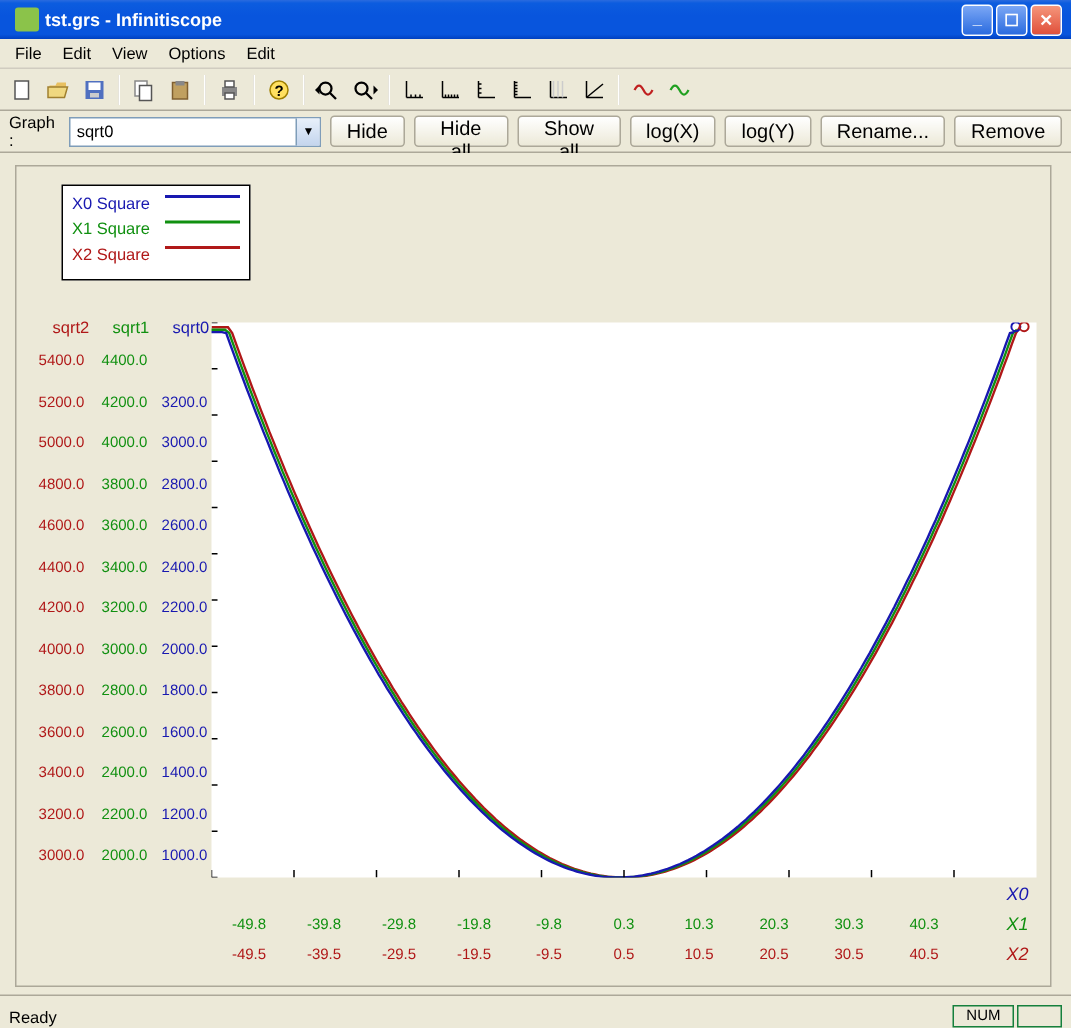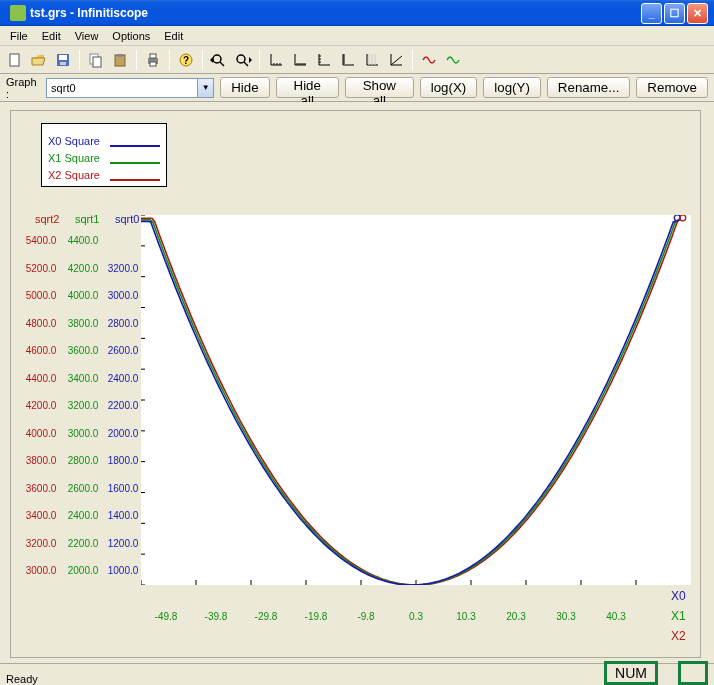--- a/index.html
+++ b/index.html
@@ -17,31 +17,31 @@
 .tbtn{width:22px;height:22px;display:flex;align-items:center;justify-content:center;border:1px solid transparent}
 .sep{width:1px;height:20px;background:#aca899;margin:0 3px;border-right:1px solid #fff}
 .controls{height:28px;background:#ece9d8;display:flex;align-items:center;padding:2px 6px;gap:6px;border-bottom:1px solid #aca899}
 .controls label{margin-right:0}
 .dropdown{width:180px;height:20px;border:1px solid #7f9db9;background:#fff;display:flex;align-items:center;padding:0 4px;position:relative}
 .dropdown .dbtn{position:absolute;right:0;top:0;width:16px;height:18px;background:linear-gradient(to bottom,#e8f0fa,#c4d5ed);border-left:1px solid #7f9db9;display:flex;align-items:center;justify-content:center;font-size:8px}
 .ctlbtn{height:21px;padding:0 10px;background:linear-gradient(to bottom,#fff,#ece9d8);border:1px solid #aca899;border-radius:3px}
 .main{position:relative;height:561px;background:#ece9d8}
 .plotarea{position:absolute;left:10px;top:8px;width:691px;height:548px;background:#ece9d8;border:1px solid #aca899}
 .legend{position:absolute;left:30px;top:12px;width:126px;height:64px;background:#fff;border:1px solid #000;padding:6px;font-size:11px}
-.legend-row{display:flex;align-items:flex-end;height:17px}
+.legend-row{display:flex;align-items:flex-start;height:17px}
 .legend-row .lbl{width:62px}
 .legend-row .line{flex:1;height:2px}
 .chartsvg{position:absolute;left:130px;top:104px;width:550px;height:370px;background:#fff}
 .ylabs-col{position:absolute;top:116px;font-size:10px;text-align:center;width:32px;line-height:27.5px}
 .ylabs-col div{height:27.5px}
 .xlabs-row{position:absolute;left:130px;font-size:10px;width:560px}
 .xlabs-row span{display:inline-block;width:50px;text-align:center}
-.axisend{position:absolute;font-size:12px;}
+.axisend{position:absolute;font-size:12px;font-style:italic}
 .status{position:absolute;bottom:0;left:0;width:100%;height:22px;background:#ece9d8;border-top:1px solid #aca899;display:flex;align-items:flex-end;padding:0 6px}
-.status .cell{border:3px solid #15803d;padding:1px 8px;margin-left:20px;font-size:14px}
+.status .cell{border:1px solid #15803d;padding:1px 8px;margin-left:2px;font-size:10px}
 .status .sp{flex:1}
 svg{display:block}
 .serieshdr{position:absolute;top:102px;font-size:11px}
 </style>
 </head>
 <body>
 
 <div class="titlebar">
   <div class="ico"></div>
   <div class="title">tst.grs - Infinitiscope</div>
@@ -302,20 +302,21 @@
           <line x1="0" x2="4" y1="154.16666666666669" y2="154.16666666666669" stroke="#000"></line>
           <line x1="0" x2="4" y1="123.33333333333334" y2="123.33333333333334" stroke="#000"></line>
           <line x1="0" x2="4" y1="92.5" y2="92.5" stroke="#000"></line>
           <line x1="0" x2="4" y1="61.666666666666686" y2="61.666666666666686" stroke="#000"></line>
           <line x1="0" x2="4" y1="30.83333333333337" y2="30.83333333333337" stroke="#000"></line>
           <line x1="0" x2="4" y1="0" y2="0" stroke="#000"></line>
         </g>
       </svg>
 
     <div id="xl1" class="xlabs-row" style="top:500px;color:#109010"><span>-49.8</span><span>-39.8</span><span>-29.8</span><span>-19.8</span><span>-9.8</span><span>0.3</span><span>10.3</span><span>20.3</span><span>30.3</span><span>40.3</span></div>
+    <div id="xl2" class="xlabs-row" style="top:520px;color:#b01818"><span>-49.5</span><span>-39.5</span><span>-29.5</span><span>-19.5</span><span>-9.5</span><span>0.5</span><span>10.5</span><span>20.5</span><span>30.5</span><span>40.5</span></div>
 
     <div class="axisend" style="left:660px;top:478px;color:#1818b0">X0</div>
     <div class="axisend" style="left:660px;top:498px;color:#109010">X1</div>
     <div class="axisend" style="left:660px;top:518px;color:#b01818">X2</div>
 
   </div>
 </div>
 
 <div class="status">
   <span>Ready</span>

